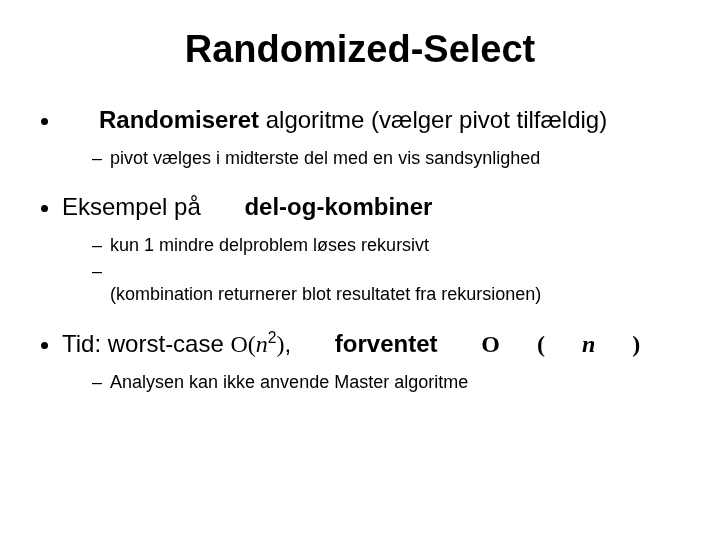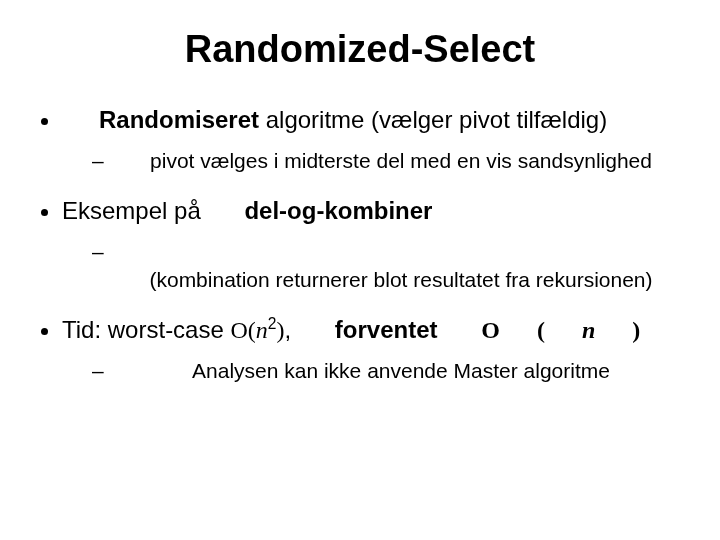--- a/index.html
+++ b/index.html
@@ -31,23 +31,22 @@
     font-size: 24px;
     line-height: 1.25;
   }
   ul.level1 > li {
     margin-bottom: 8px;
   }
   ul.level2 {
     list-style: none;
     margin: 12px 0 22px 0;
     padding-left: 30px;
-    font-size: 21px;
+    font-size: 18px;
     line-height: 1.3;
-    text-align: center;
   }
   ul.level2 > li {
     position: relative;
     padding-left: 18px;
     margin-bottom: 2px;
   }
   ul.level2 > li::before {
     content: "–";
     position: absolute;
     left: 0;
@@ -72,20 +71,21 @@
     <li>
       <span class="b">Randomiseret</span><span> algoritme (vælger pivot tilfældig)</span>
       <ul class="level2">
         <li>pivot vælges i midterste del med en vis sandsynlighed</li>
       </ul>
     </li>
 
     <li class="block2">
       <span>Eksempel på </span><span class="b">del-og-kombiner</span>
       <ul class="level2">
+        <li>kun 1 mindre delproblem løses rekursivt</li>
         <li>
           <br>
           <span>(kombination returnerer blot resultatet fra rekursionen)</span>
         </li>
       </ul>
     </li>
 
     <li>
       <span>Tid: worst-case </span><span class="serif">O</span><span class="serif">(</span><span class="serif-italic">n</span><sup>2</sup><span class="serif">)</span><span>, </span><span class="b">forventet </span><span class="serif b">O</span><span class="serif b">(</span><span class="serif-italic b">n</span><span class="serif b">)</span>
       <ul class="level2">

